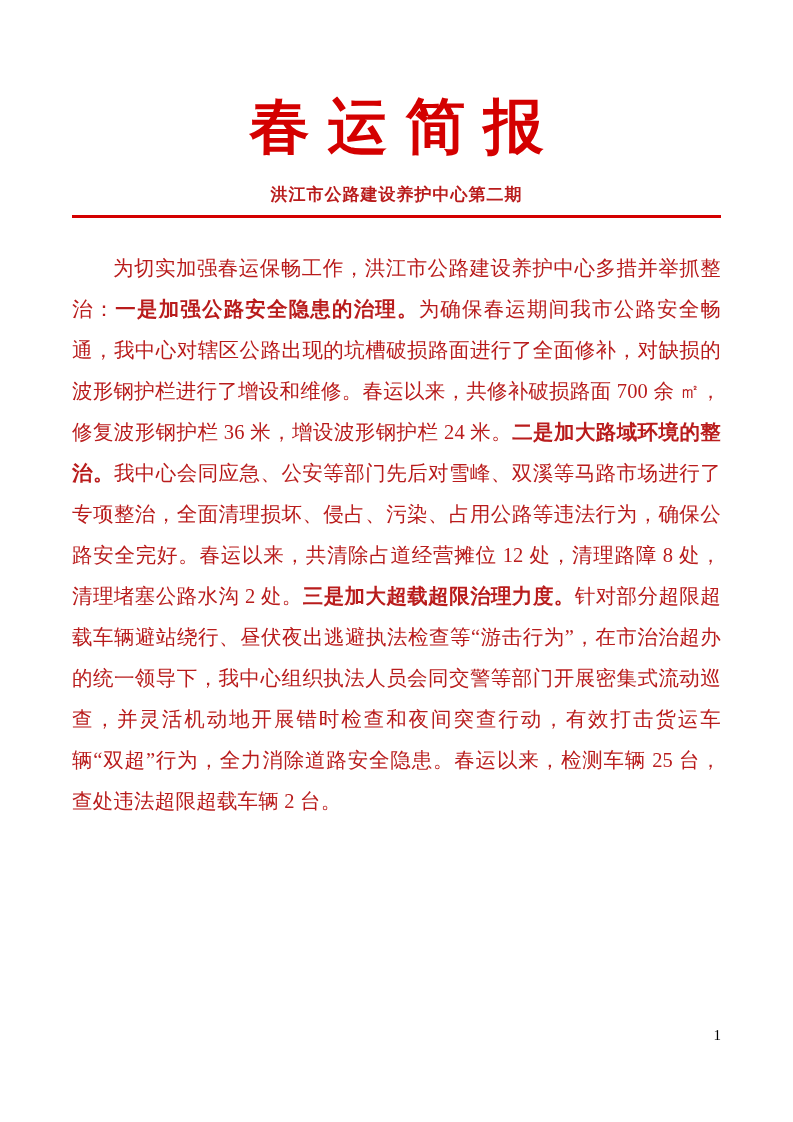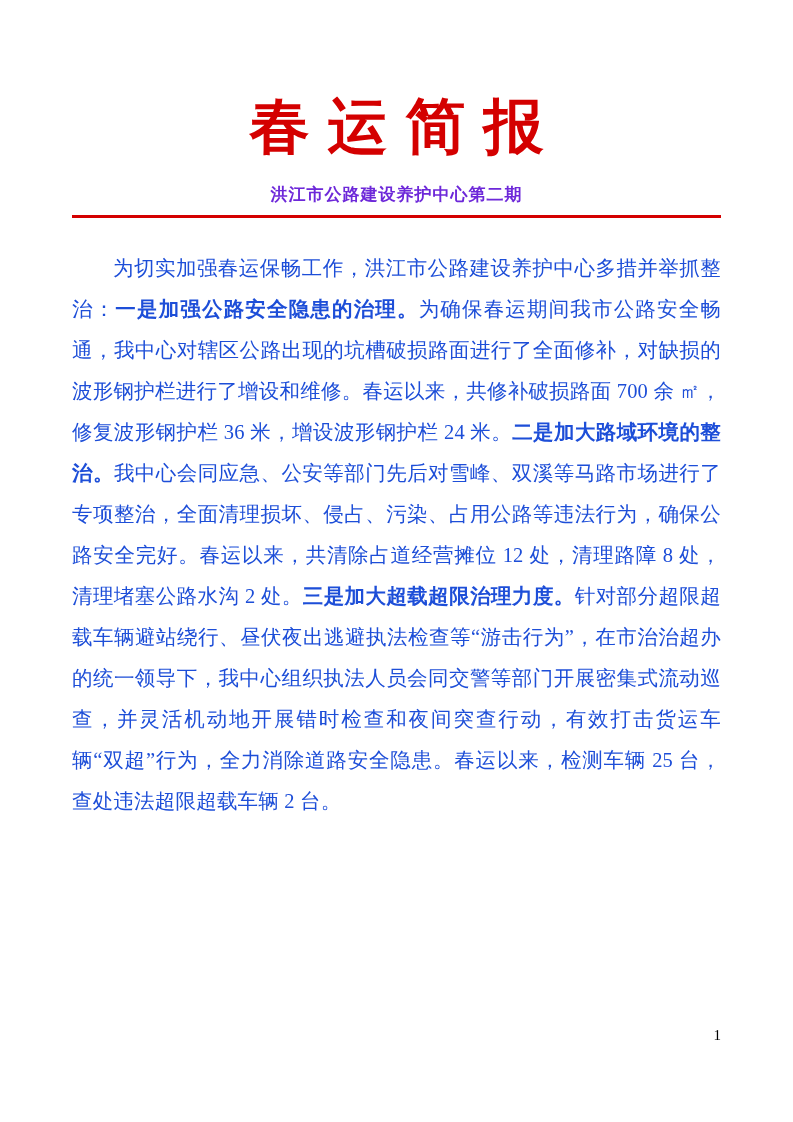--- a/index.html
+++ b/index.html
@@ -34,21 +34,21 @@
     letter-spacing: 18px;
     text-indent: 18px;
     line-height: 1.15;
     white-space: nowrap;
   }
   .masthead-sub {
     margin-top: 22px;
     display: flex;
     justify-content: center;
     align-items: center;
-    color: #6d28d9;
+    color: #b91c1c;
     font-family: "DejaVu Serif", "Liberation Serif", serif;
     font-weight: bold;
     font-size: 17px;
     letter-spacing: 1px;
   }
   .masthead-org {
     white-space: nowrap;
   }
   .masthead-issue {
     white-space: nowrap;
@@ -69,21 +69,21 @@
     color: #000;
     white-space: nowrap;
   }
   .body-text {
     margin-top: 30px;
     font-size: 20.5px;
     line-height: 41px;
     text-align: justify;
     text-justify: inter-ideograph;
     letter-spacing: 0.2px;
-    color: #1d4ed8;
+    color: #b91c1c;
   }
   .body-text p {
     margin: 0;
     text-indent: 2em;
   }
   .b {
     font-weight: bold;
   }
   .page-number {
     position: absolute;

